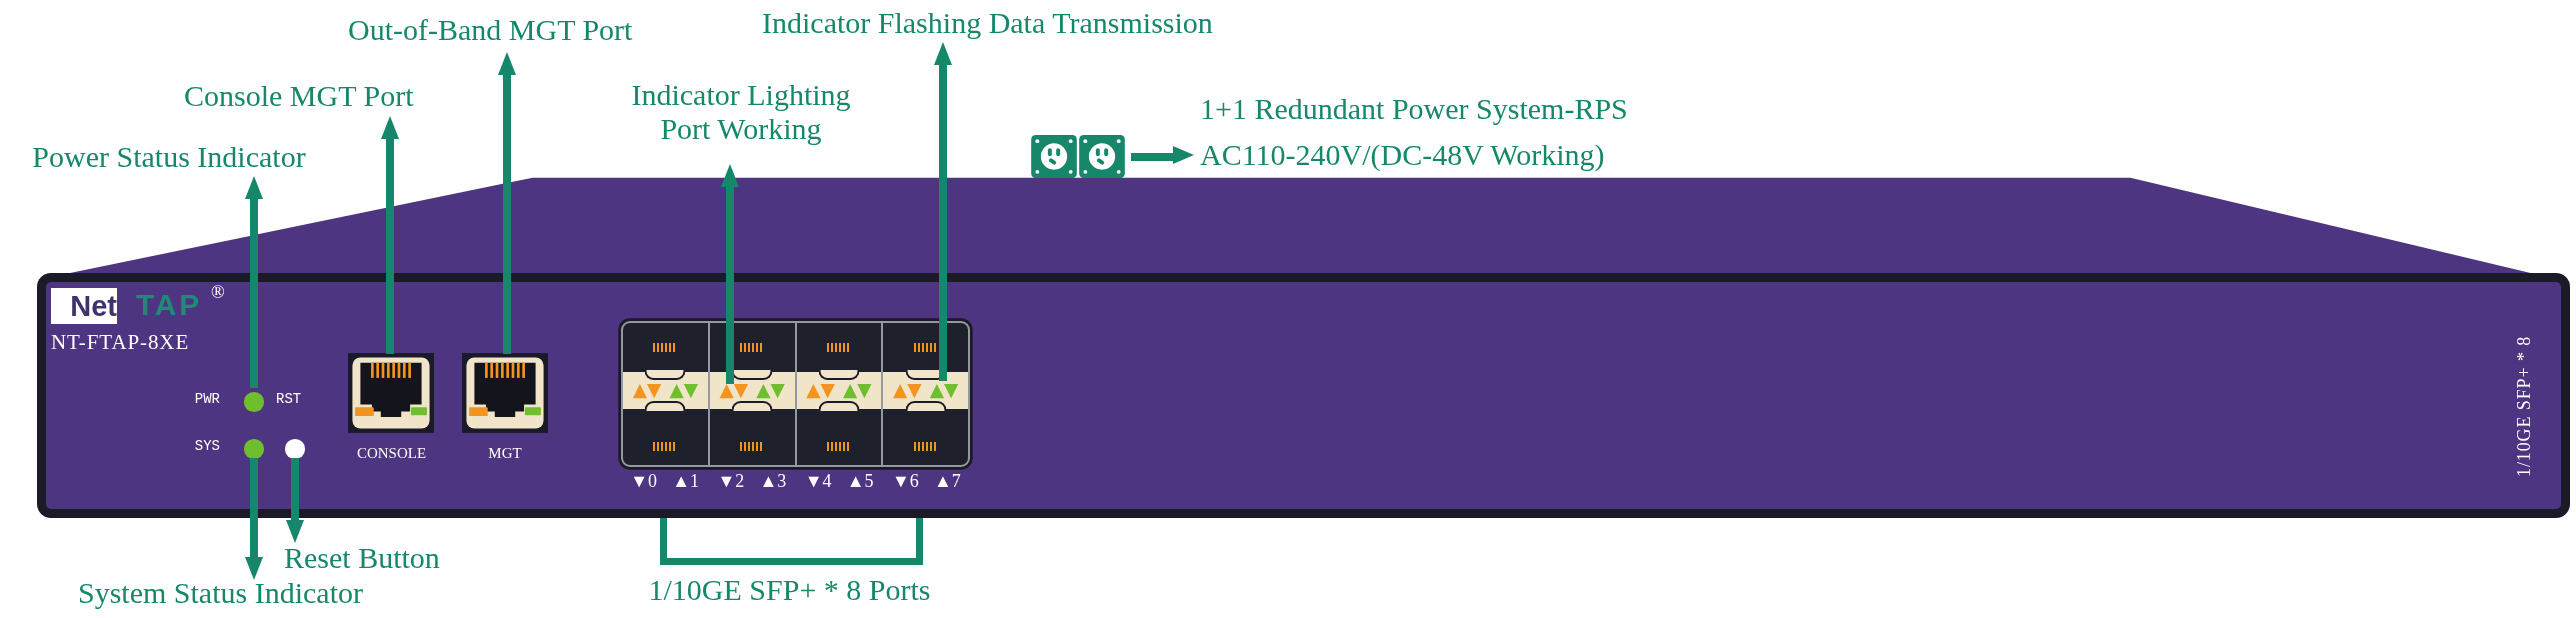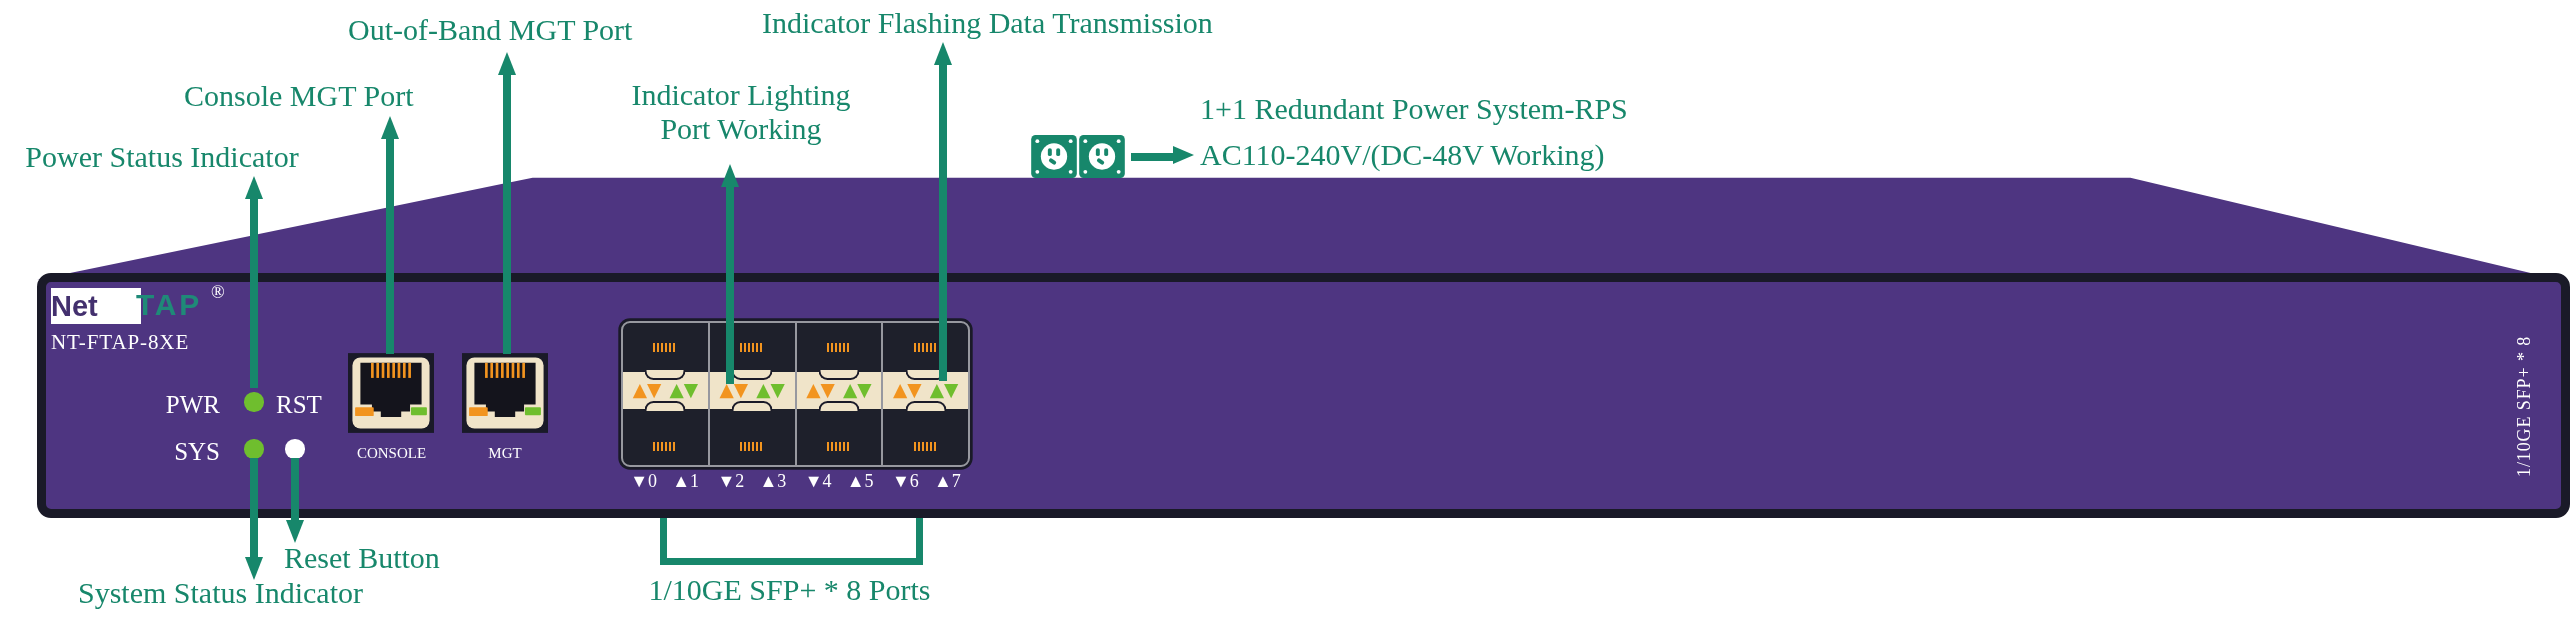--- a/index.html
+++ b/index.html
@@ -9,30 +9,30 @@
   }
   html,body{margin:0;padding:0;background:#fff;}
   #canvas{position:relative;width:2576px;height:619px;background:#fff;overflow:hidden;
           font-family:"Liberation Serif","DejaVu Serif",serif;}
   .abs{position:absolute;}
   
   #chassis-top-svg{position:absolute;left:0;top:0;}
   #front-panel{left:37px;top:273px;width:2533px;height:245px;box-sizing:border-box;
     background:var(--purple);border:9.8px solid var(--outline);border-radius:14px;}
   
-  #logo-box{left:51px;top:288px;width:90px;height:36px;background:var(--white);
-    display:flex;align-items:center;justify-content:flex-start;}
+  #logo-box{left:51px;top:288px;width:66px;height:36px;background:var(--white);
+    display:flex;align-items:center;justify-content:flex-end;}
   #logo-net{font-family:"Liberation Sans",sans-serif;font-weight:bold;font-size:29px;
     color:var(--logo-purple);letter-spacing:0px;}
   #logo-tap{left:136px;top:288px;font-family:"Liberation Sans",sans-serif;font-weight:bold;
     font-size:30px;color:var(--logo-teal);letter-spacing:2.7px;}
   #logo-reg{left:211px;top:282px;font-size:18px;color:var(--white);}
   #model-label{left:51px;top:330px;font-size:21px;color:var(--white);letter-spacing:0.9px;}
   
-  .panel-label{font-size:25px;color:var(--white);}
+  .panel-label{font-size:14px;color:var(--white);font-family:Liberation Mono, monospace;}
   .led{width:19.5px;height:19.5px;border-radius:50%;}
   
   .rj45-label{font-size:15px;color:var(--white);text-align:center;}
   
   #sfp-cage{left:621px;top:321px;width:349px;height:146px;box-sizing:border-box;
     background:var(--cage-bg);border:2.7px solid var(--cage-border);border-radius:9px;
     box-shadow:0 0 0 2.7px var(--outline);display:flex;overflow:hidden;}
   .sfp-col{flex:1;position:relative;display:flex;flex-direction:column;}
   .sfp-col + .sfp-col{border-left:2.2px solid var(--cage-border);}
   .sec-top{height:49px;position:relative;}
@@ -204,21 +204,21 @@
       <span class="pn">▲5</span>
     </div>
     <div class="pn-col">
       <span class="pn">▼6</span>
       <span class="pn">▲7</span>
     </div>
   </div>
 
   <div class="abs" id="side-text">1/10GE SFP+ * 8</div>
 
-  <div class="abs ann ctr" style="left:4px;top:140px;width:316px;">Power Status Indicator</div>
+  <div class="abs ann ctr" style="left:11px;top:140px;width:316px;">Power Status Indicator</div>
   <div class="abs ann" style="left:348px;top:13.3px;">Out-of-Band MGT Port</div>
   <div class="abs ann" style="left:184px;top:79px;">Console MGT Port</div>
   <div class="abs ann" style="left:762px;top:6.2px;">Indicator Flashing Data Transmission</div>
   <div class="abs ctr" style="left:581px;top:78px;width:320px;">
     <div class="ann" style="position:static;">Indicator Lighting</div>
     <div class="ann" style="position:static;">Port Working</div>
   </div>
   <div class="abs ann" style="left:1200px;top:92px;">1+1 Redundant Power System-RPS</div>
   <div class="abs ann" style="left:1200px;top:138px;">AC110-240V/(DC-48V Working)</div>
   <div class="abs ann" style="left:78px;top:576px;">System Status Indicator</div>

